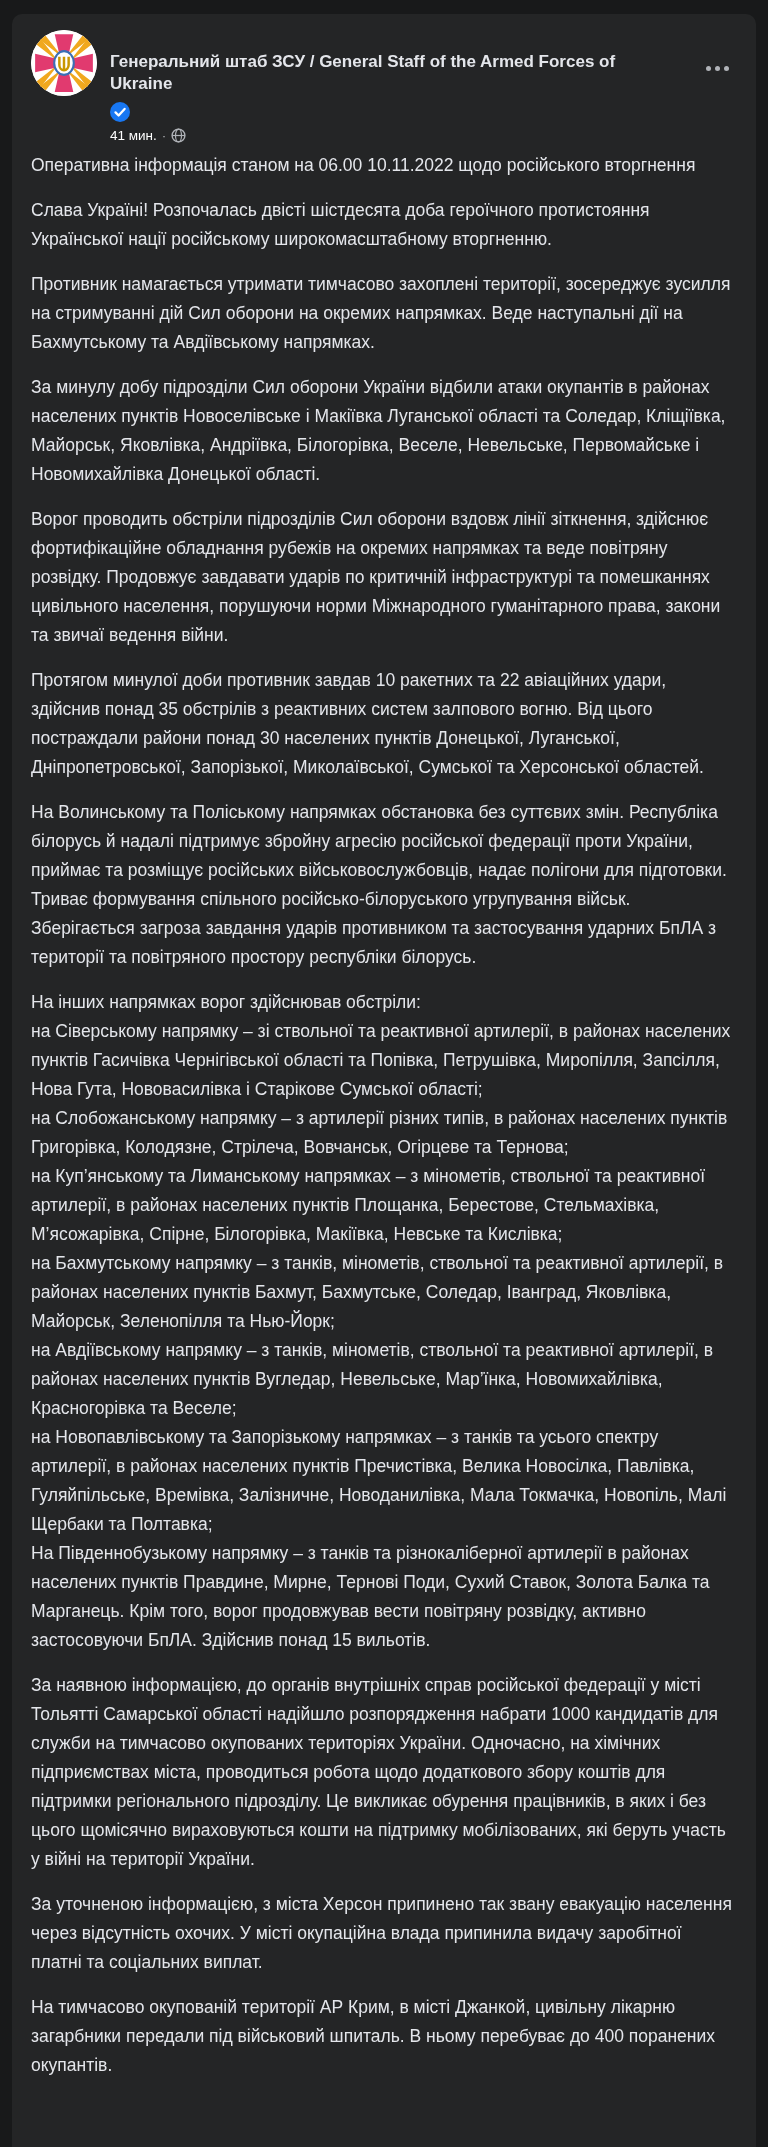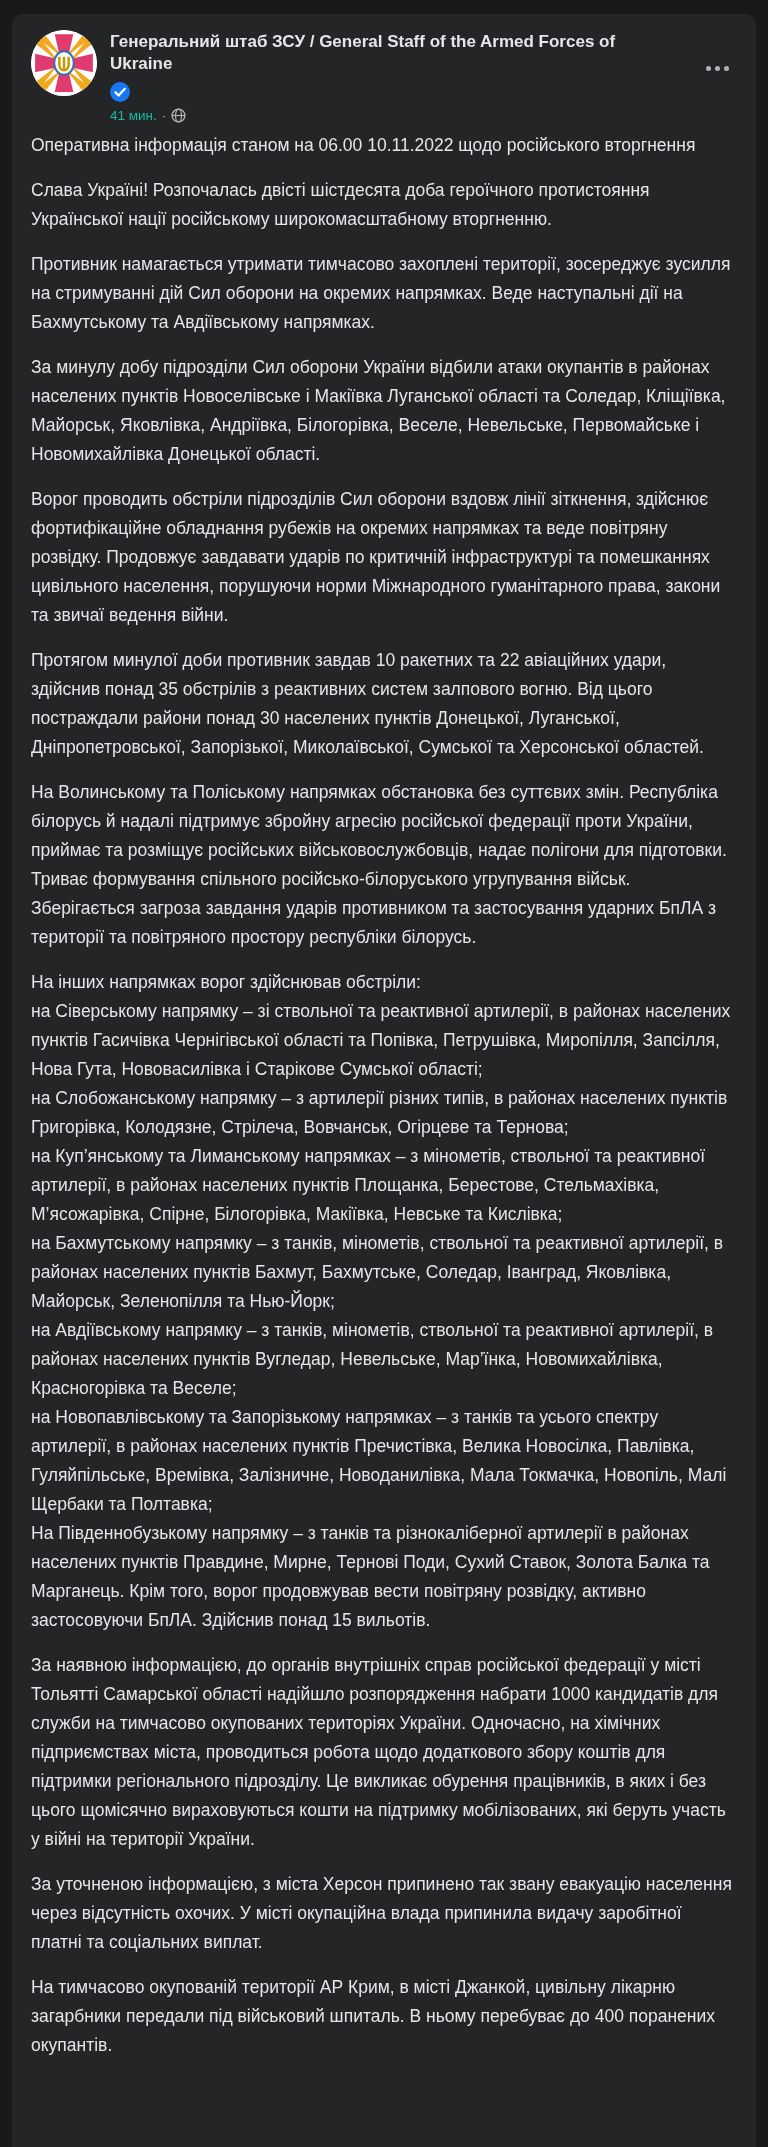--- a/index.html
+++ b/index.html
@@ -35,29 +35,30 @@
   .header-info { margin-left: 13px; padding-top: 1px; }
   .page-name {
     color: #e4e6eb;
     font-weight: 700;
     font-size: 17px;
     line-height: 22px;
     max-width: 565px;
     text-decoration: none;
     display: inline-block;
     cursor: pointer;
+    margin-top: 20px;
   }
   .verified-row { margin-top: 7px; height: 20px; }
   .timestamp-row {
     margin-top: 6px;
     display: flex; align-items: center; gap: 5px;
     color: #b0b3b8;
     font-size: 13.5px;
   }
-  .timestamp-link { color: #14b8a6; text-decoration: none; cursor: pointer; }
+  .timestamp-link { color: #ffffff; text-decoration: none; cursor: pointer; }
   .menu-btn {
     position: absolute;
     top: 26px; right: 2px;
     width: 36px; height: 24px;
     display: flex; align-items: center; justify-content: center;
     gap: 4px;
     cursor: pointer;
     border-radius: 6px;
   }
   .menu-btn .dot {

